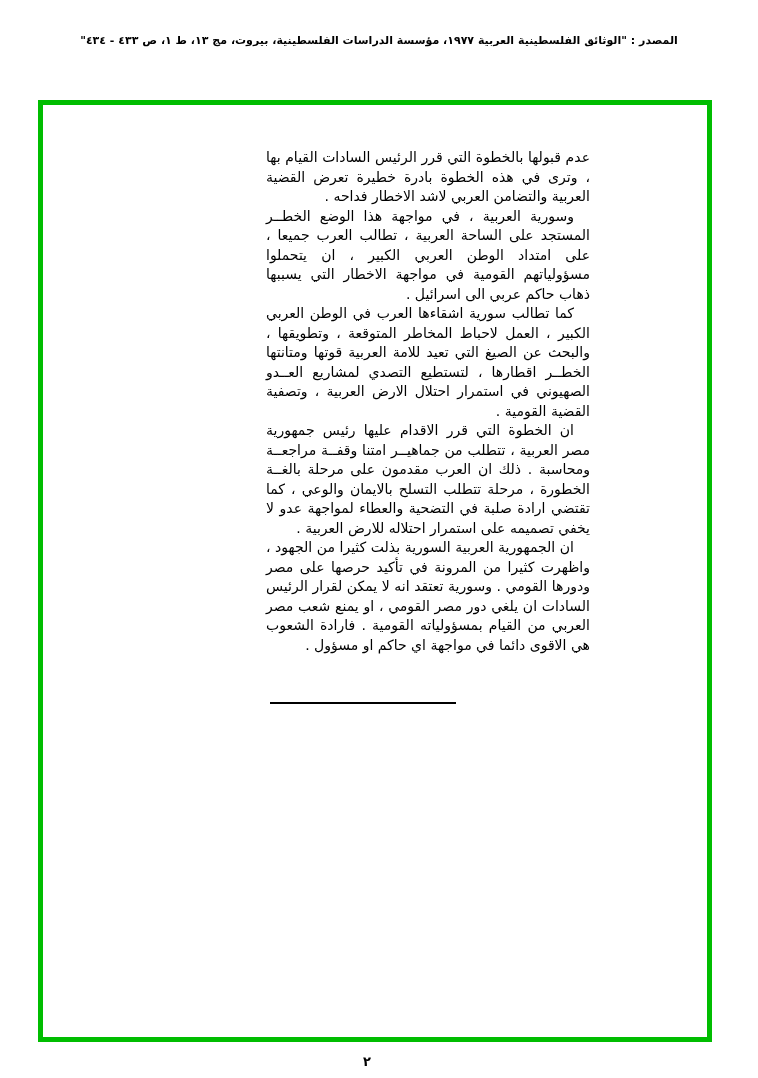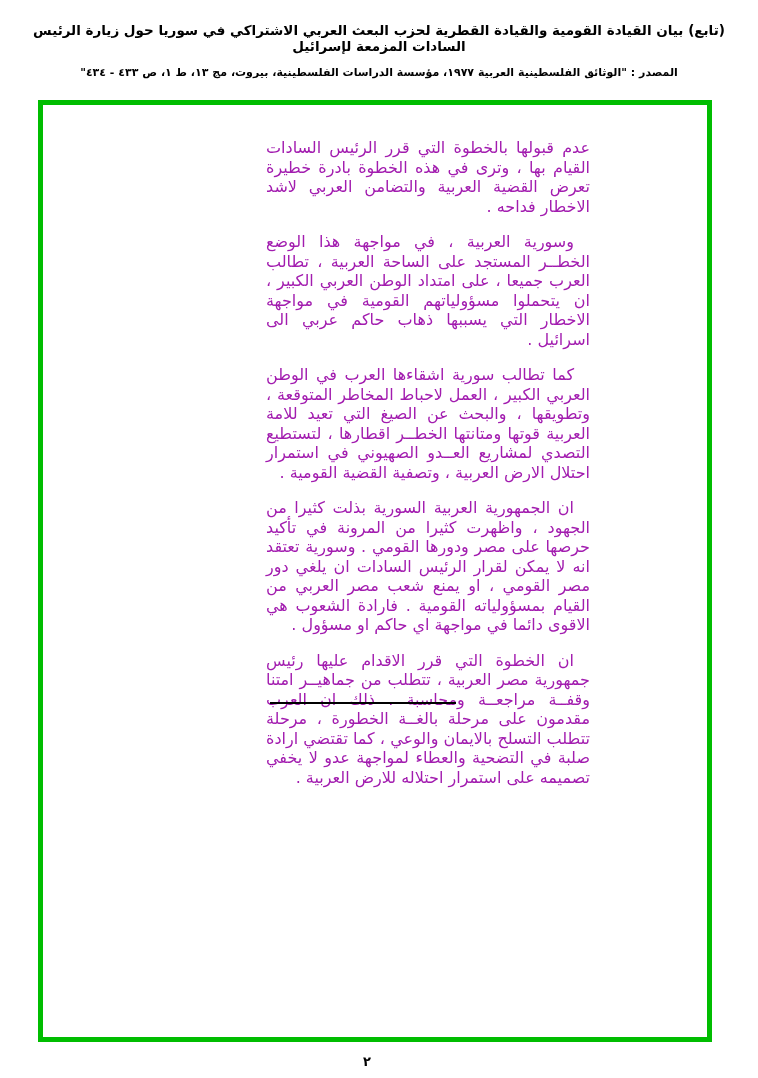--- a/index.html
+++ b/index.html
@@ -44,34 +44,33 @@
     top: 100px;
     width: 674px;
     height: 942px;
     border: 5px solid #00bd00;
     background: #ffffff;
     box-sizing: border-box;
   }
   .text-col {
     position: absolute;
     left: 266px;
-    top: 138px;
+    top: 148px;
     width: 324px;
     direction: rtl;
     text-align: justify;
-    font-size: 16px;
+    font-size: 14px;
     line-height: 19.5px;
-    color: #a21caf;
+    color: #000000;
   }
   .text-col p {
     margin: 0;
   }
   .text-col p.indent {
     text-indent: 16px;
-    margin-top: 16px;
   }
   .divider {
     position: absolute;
     left: 270px;
     top: 702px;
     width: 186px;
     height: 2px;
     background: #000;
   }
   .page-number {
@@ -84,31 +83,30 @@
     font-size: 13px;
     font-weight: bold;
   }
 </style>
 </head>
 <body>
 
 <div class="page">
 
   <div class="header">
-    <div class="header-title">(تابع) بيان القيادة القومية والقيادة القطرية لحزب البعث العربي الاشتراكي في سوريا حول زيارة  الرئيس السادات المزمعة لإسرائيل</div>
     <div class="header-source">المصدر :  "الوثائق الفلسطينية العربية ١٩٧٧، مؤسسة الدراسات الفلسطينية، بيروت، مج ١٣، ط ١، ص ٤٣٣ - ٤٣٤"</div>
   </div>
 
   <div class="frame"></div>
 
   <div class="text-col">
     <p>عدم قبولها بالخطوة التي قرر الرئيس السادات القيام بها ، وترى في هذه الخطوة بادرة خطيرة تعرض القضية العربية والتضامن العربي لاشد الاخطار فداحه .</p>
     <p class="indent">وسورية العربية ، في مواجهة هذا الوضع الخطــر المستجد على الساحة العربية ، تطالب العرب جميعا ، على امتداد الوطن العربي الكبير ، ان يتحملوا مسؤولياتهم القومية في مواجهة الاخطار التي يسببها ذهاب حاكم عربي الى اسرائيل .</p>
     <p class="indent">كما تطالب سورية اشقاءها العرب في الوطن العربي الكبير ، العمل لاحباط المخاطر المتوقعة ، وتطويقها ، والبحث عن الصيغ التي تعيد للامة العربية قوتها ومتانتها الخطــر اقطارها ، لتستطيع التصدي لمشاريع العــدو الصهيوني في استمرار احتلال الارض العربية ، وتصفية القضية القومية .</p>
+    <p class="indent">ان الخطوة التي قرر الاقدام عليها رئيس جمهورية مصر العربية ، تتطلب من جماهيــر امتنا وقفــة مراجعــة ومحاسبة . ذلك ان العرب مقدمون على مرحلة بالغــة الخطورة ، مرحلة تتطلب التسلح بالايمان والوعي ، كما تقتضي ارادة صلبة في التضحية والعطاء لمواجهة عدو لا يخفي تصميمه على استمرار احتلاله للارض العربية .</p>
     <p class="indent">ان الجمهورية العربية السورية بذلت كثيرا من الجهود ، واظهرت كثيرا من المرونة في تأكيد حرصها على مصر ودورها القومي . وسورية تعتقد انه لا يمكن لقرار الرئيس السادات ان يلغي دور مصر القومي ، او يمنع شعب مصر العربي من القيام بمسؤولياته القومية . فارادة الشعوب هي الاقوى دائما في مواجهة اي حاكم او مسؤول .</p>
-    <p class="indent">ان الخطوة التي قرر الاقدام عليها رئيس جمهورية مصر العربية ، تتطلب من جماهيــر امتنا وقفــة مراجعــة ومحاسبة . ذلك ان العرب مقدمون على مرحلة بالغــة الخطورة ، مرحلة تتطلب التسلح بالايمان والوعي ، كما تقتضي ارادة صلبة في التضحية والعطاء لمواجهة عدو لا يخفي تصميمه على استمرار احتلاله للارض العربية .</p>
   </div>
 
   <div class="divider"></div>
 
   <div class="page-number">٢</div>
 
 </div>
 
 </body></html>

